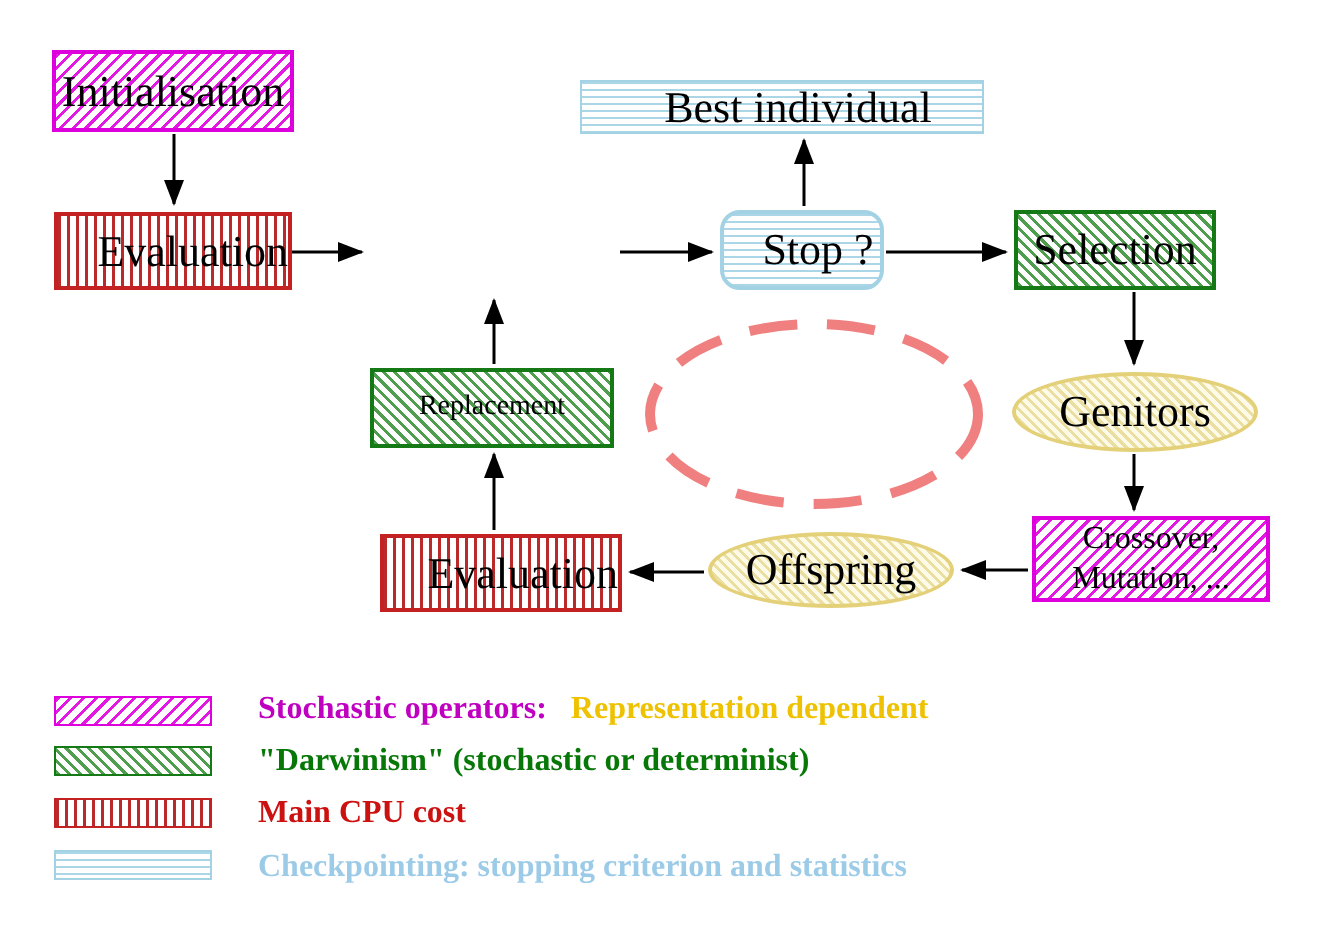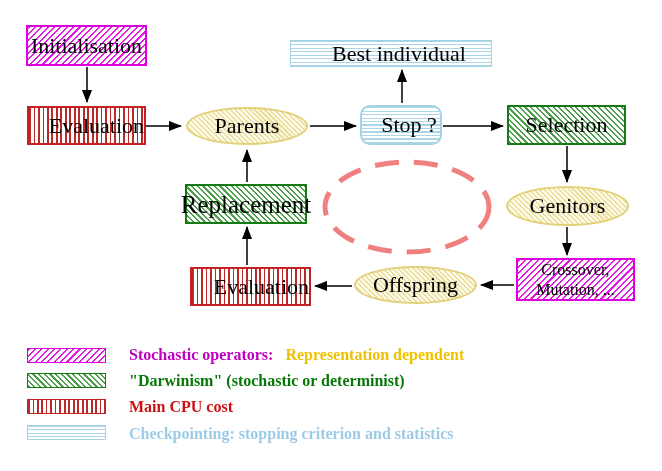--- a/index.html
+++ b/index.html
@@ -80,33 +80,30 @@
   </svg>
 
   <div class="node hatch-magenta" style="left:26px;top:25px;width:121px;height:41px;">
     <span>Initialisation</span>
   </div>
 
   <div class="node hatch-red" style="left:27px;top:106px;width:119px;height:39px;">
     <span>Evaluation</span>
   </div>
 
-  <div class="node hatch-yellow ellipse" style="left:186px;top:107px;width:122px;height:38px;">
-    <span>Parents</span>
-  </div>
 
   <div class="node hatch-blue rounded" style="left:360px;top:105px;width:82px;height:40px;">
     <span>Stop ?</span>
   </div>
 
   <div class="node hatch-blue" style="left:290px;top:40px;width:202px;height:27px;border-width:1.5px;">
     <span>Best individual</span>
   </div>
 
-  <div class="node hatch-green" style="left:507px;top:105px;width:119px;height:40px;">
+  <div class="node hatch-green" style="left:507px;top:105px;width:101px;height:40px;">
     <span>Selection</span>
   </div>
 
   <div class="node hatch-yellow ellipse" style="left:506px;top:186px;width:123px;height:40px;">
     <span>Genitors</span>
   </div>
 
   <div class="node hatch-magenta" style="left:516px;top:258px;width:119px;height:43px;">
     <div class="crossover-lines">
       <div>Crossover,</div>
@@ -115,21 +112,21 @@
   </div>
 
   <div class="node hatch-yellow ellipse" style="left:354px;top:266px;width:123px;height:38px;">
     <span>Offspring</span>
   </div>
 
   <div class="node hatch-red" style="left:190px;top:267px;width:121px;height:39px;">
     <span>Evaluation</span>
   </div>
 
-  <div class="node hatch-green" style="left:185px;top:184px;width:122px;height:40px;font-size:25px;text-align:right;">
+  <div class="node hatch-green" style="left:185px;top:184px;width:122px;height:40px;font-size:14px;text-align:right;">
     <span>Replacement</span>
   </div>
 
 
   <div class="legend-swatch sw-magenta hatch-magenta" style="left:27px;top:348px;"></div>
   <div class="legend-swatch sw-green hatch-green" style="left:27px;top:373px;"></div>
   <div class="legend-swatch sw-red hatch-red" style="left:27px;top:399px;"></div>
   <div class="legend-swatch sw-blue hatch-blue" style="left:27px;top:425px;"></div>
 
   <div class="legend-text" style="top:345px;">

